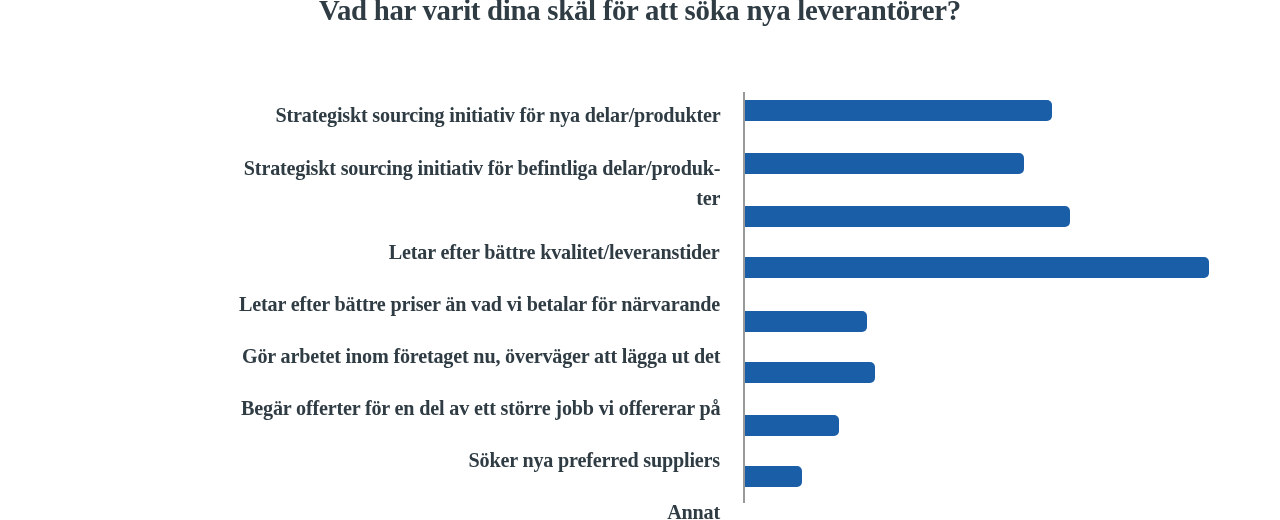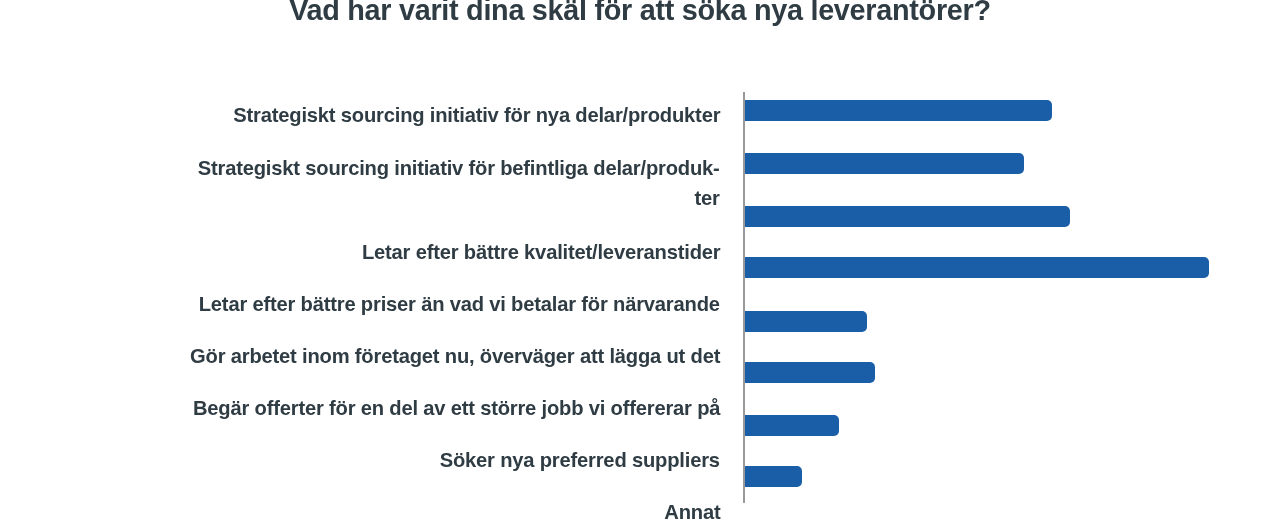--- a/index.html
+++ b/index.html
@@ -6,21 +6,21 @@
     margin: 0;
     padding: 0;
     background: #ffffff;
   }
   #stage {
     position: relative;
     width: 1280px;
     height: 520px;
     background: #ffffff;
     overflow: hidden;
-    font-family: Liberation Sans, sans-serif;
+    font-family: Liberation Serif, serif;
   }
   .chart-title {
     position: absolute;
     top: -5px;
     left: 0;
     width: 100%;
     text-align: center;
     font-size: 30px;
     line-height: 30px;
     font-weight: bold;

